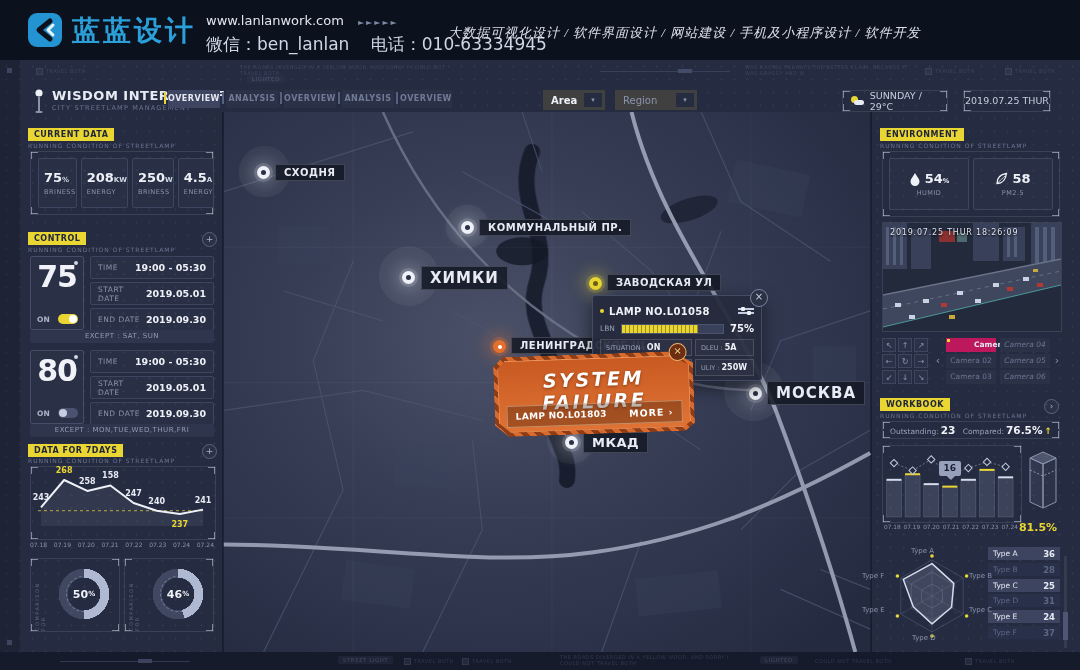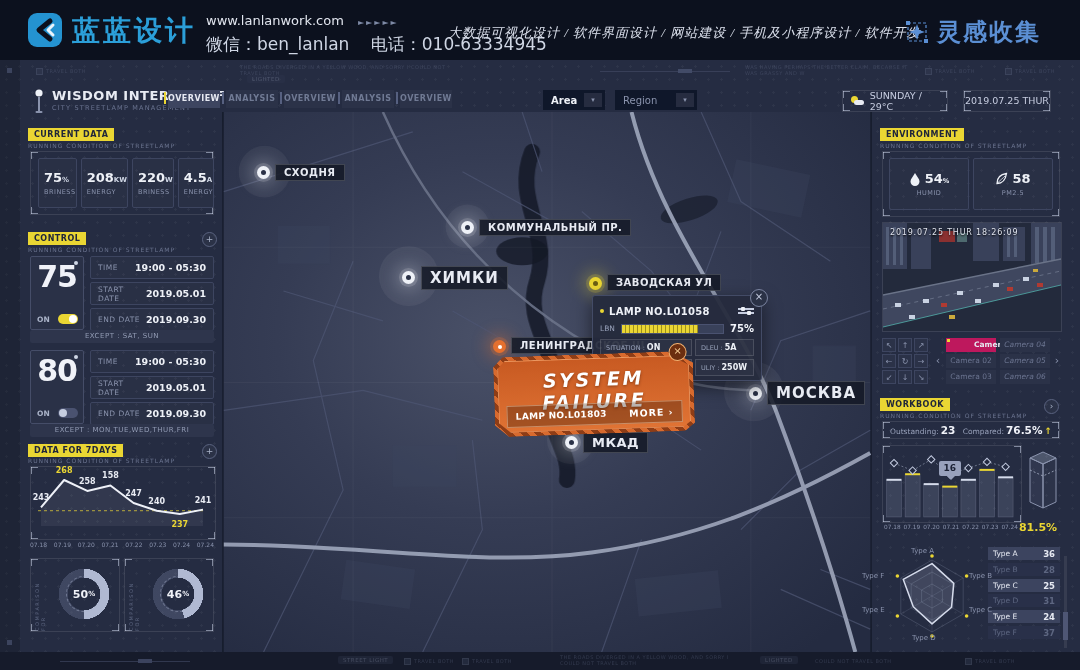--- a/index.html
+++ b/index.html
@@ -33,21 +33,21 @@
   #bottomstrip{position:absolute;left:0;top:592px;width:1080px;height:18px;background:#161b2b;}
   
   #lamp-icon{position:absolute;left:33px;top:29px;}
   #tb-title{position:absolute;left:52px;top:28px;font-size:13px;font-weight:bold;color:#e8ebf3;letter-spacing:.5px;}
   #tb-sub{position:absolute;left:52px;top:44px;font-size:6.5px;color:#6a7390;letter-spacing:1.2px;}
   .tab{position:absolute;top:30px;width:52px;height:18px;background:#2b3248;color:#707a94;
        font-size:8px;font-weight:bold;letter-spacing:.5px;text-align:center;line-height:18px;}
   .tab::before{content:"";position:absolute;left:-4px;top:2px;width:2px;height:12px;background:#566080;}
   .tab.active{background:#3d4560;color:#e6e9f2;}
   .tab.active::before{background:#ead633;}
-  .select{position:absolute;top:30px;height:20px;background:#0f172a;display:flex;align-items:center;}
+  .select{position:absolute;top:30px;height:20px;background:#404040;display:flex;align-items:center;}
   .select .lbl{flex:1;padding-left:8px;font-size:10px;font-weight:bold;color:#eef1f7;}
   .select.dim .lbl{color:#8a93ad;font-weight:normal;}
   .select .car{width:18px;height:14px;margin-right:3px;background:#262c40;color:#8a93ad;font-size:7px;text-align:center;line-height:14px;}
   .framebox{border:1px solid rgba(255,255,255,.10);}
   .corners{--c:rgba(205,214,235,.55);
     background-image:linear-gradient(var(--c),var(--c)),linear-gradient(var(--c),var(--c)),
       linear-gradient(var(--c),var(--c)),linear-gradient(var(--c),var(--c)),
       linear-gradient(var(--c),var(--c)),linear-gradient(var(--c),var(--c)),
       linear-gradient(var(--c),var(--c)),linear-gradient(var(--c),var(--c));
     background-position:0 0,0 0,100% 0,100% 0,0 100%,0 100%,100% 100%,100% 100%;
@@ -215,29 +215,20 @@
     <div id="logo-text">蓝蓝设计</div>
     <div id="site">
       <b>www.lanlanwork.com</b>
       <span class="arr">►►►►►</span>
     </div>
     <div id="contact">
       <span>微信：ben_lanlan</span>
       <span>电话：010-63334945</span>
     </div>
     <div id="services">大数据可视化设计 / 软件界面设计 / 网站建设 / 手机及小程序设计 / 软件开发</div>
-    <div id="collect">
-      <svg width="24" height="24" viewBox="0 0 24 24">
-        <rect x="3" y="3" width="18" height="18" fill="none" stroke="#5b8fd4" stroke-width="1.2" stroke-dasharray="3 2"></rect>
-        <path d="M12 4 L14 10 L20 12 L14 14 L12 20 L10 14 L4 12 L10 10 Z" fill="#5b8fd4"></path>
-        <rect x="1" y="1" width="4" height="4" fill="#5b8fd4"></rect>
-          <rect x="19" y="19" width="4" height="4" fill="#5b8fd4"></rect>
-      </svg>
-      <span class="txt">灵感收集</span>
-    </div>
   </header>
 
   <div id="dash">
 
     <div id="leftstrip"></div>
     <i class="mini-sq" style="left:7px;top:8px;"></i>
     <i class="mini-sq" style="left:7px;top:580px;"></i>
 
     <div class="deco" style="left:36px;top:8px;"><i class="cb"></i><span>TRAVEL BOTH</span></div>
     <div class="deco" style="left:240px;top:4px;width:215px;"><span>THE ROADS DIVERGED IN A YELLOW WOOD, AND SORRY I COULD NOT TRAVEL BOTH</span></div>
@@ -283,21 +274,21 @@
     <div id="cd-frame" class="corners framebox" style="top:91px;">
       <div class="cd-cell">
         <span class="v"><span>75</span><small>%</small></span>
         <span class="l">BRINESS</span>
       </div>
       <div class="cd-cell">
         <span class="v"><span>208</span><small>KW</small></span>
         <span class="l">ENERGY</span>
       </div>
       <div class="cd-cell">
-        <span class="v"><span>220</span><small>W</small></span>
+        <span class="v"><span>250</span><small>W</small></span>
         <span class="l">BRINESS</span>
       </div>
       <div class="cd-cell">
         <span class="v"><span>4.5</span><small>A</small></span>
         <span class="l">ENERGY</span>
       </div>
     </div>
 
     <div class="tag" style="left:28px;top:172px;">CONTROL</div>
     <div class="circle-btn" style="left:202px;top:172px;">+</div>

